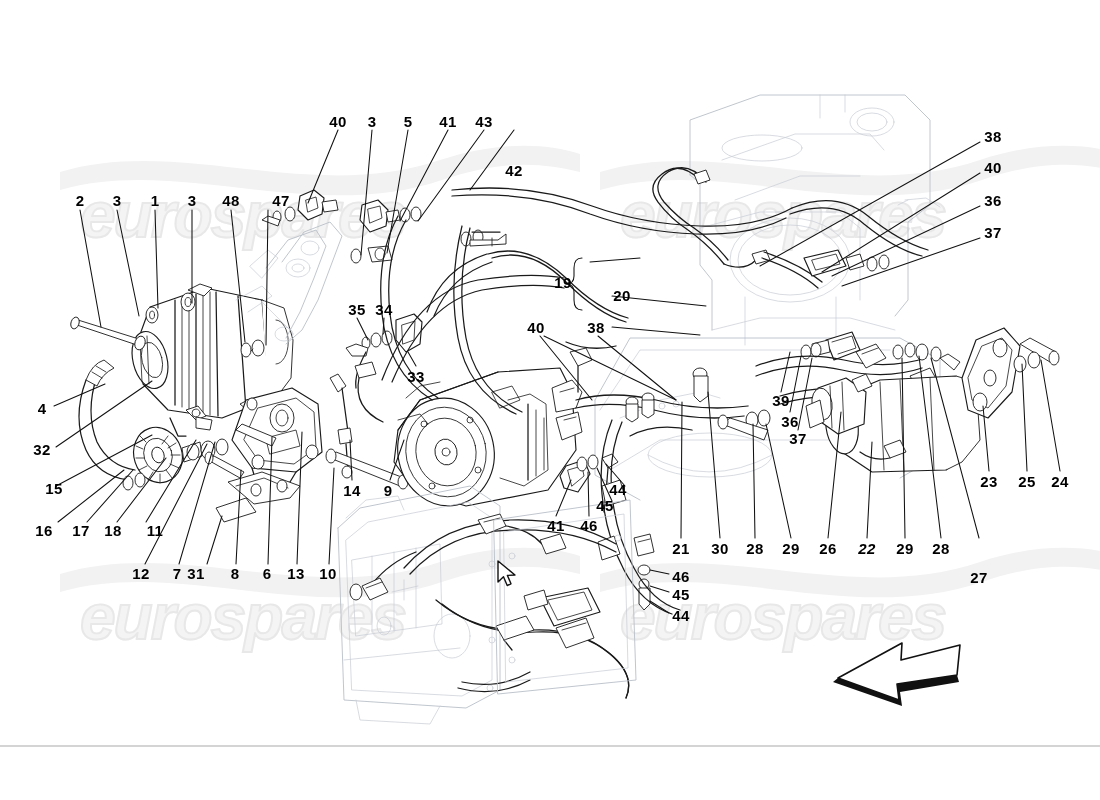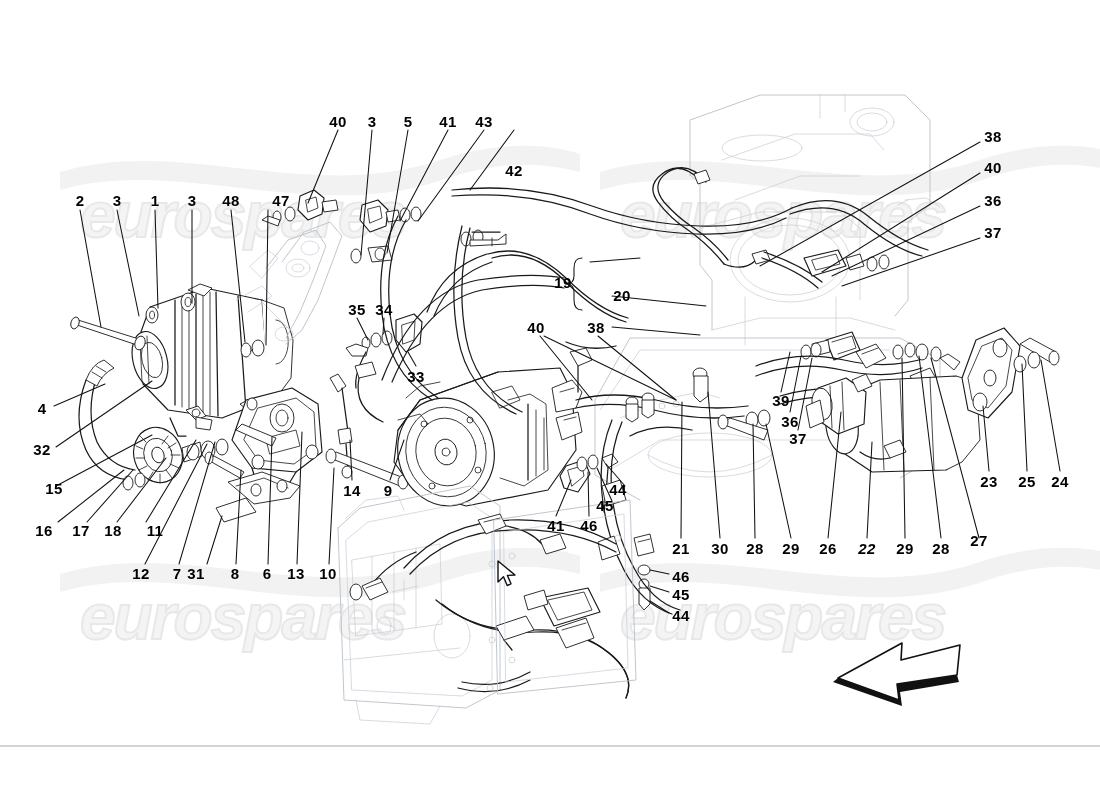--- a/index.html
+++ b/index.html
@@ -607,21 +607,21 @@
       <div class="callout-label" style="left: 681px; top: 594px;">45</div>
       <div class="callout-label" style="left: 681px; top: 615px;">44</div>
       <div class="callout-label" style="left: 681px; top: 548px;">21</div>
       <div class="callout-label" style="left: 720px; top: 548px;">30</div>
       <div class="callout-label" style="left: 755px; top: 548px;">28</div>
       <div class="callout-label" style="left: 791px; top: 548px;">29</div>
       <div class="callout-label" style="left: 828px; top: 548px;">26</div>
       <div class="callout-label" style="left: 867px; top: 548px; font-style: italic;">22</div>
       <div class="callout-label" style="left: 905px; top: 548px;">29</div>
       <div class="callout-label" style="left: 941px; top: 548px;">28</div>
-      <div class="callout-label" style="left: 979px; top: 540px;">27</div>
+      <div class="callout-label" style="left: 979px; top: 577px;">27</div>
       <div class="callout-label" style="left: 781px; top: 400px;">39</div>
       <div class="callout-label" style="left: 790px; top: 421px;">36</div>
       <div class="callout-label" style="left: 798px; top: 438px;">37</div>
       <div class="callout-label" style="left: 989px; top: 481px;">23</div>
       <div class="callout-label" style="left: 1027px; top: 481px;">25</div>
       <div class="callout-label" style="left: 1060px; top: 481px;">24</div>
       <div class="callout-label" style="left: 993px; top: 136px;">38</div>
       <div class="callout-label" style="left: 993px; top: 167px;">40</div>
       <div class="callout-label" style="left: 993px; top: 200px;">36</div>
       <div class="callout-label" style="left: 993px; top: 232px;">37</div>

